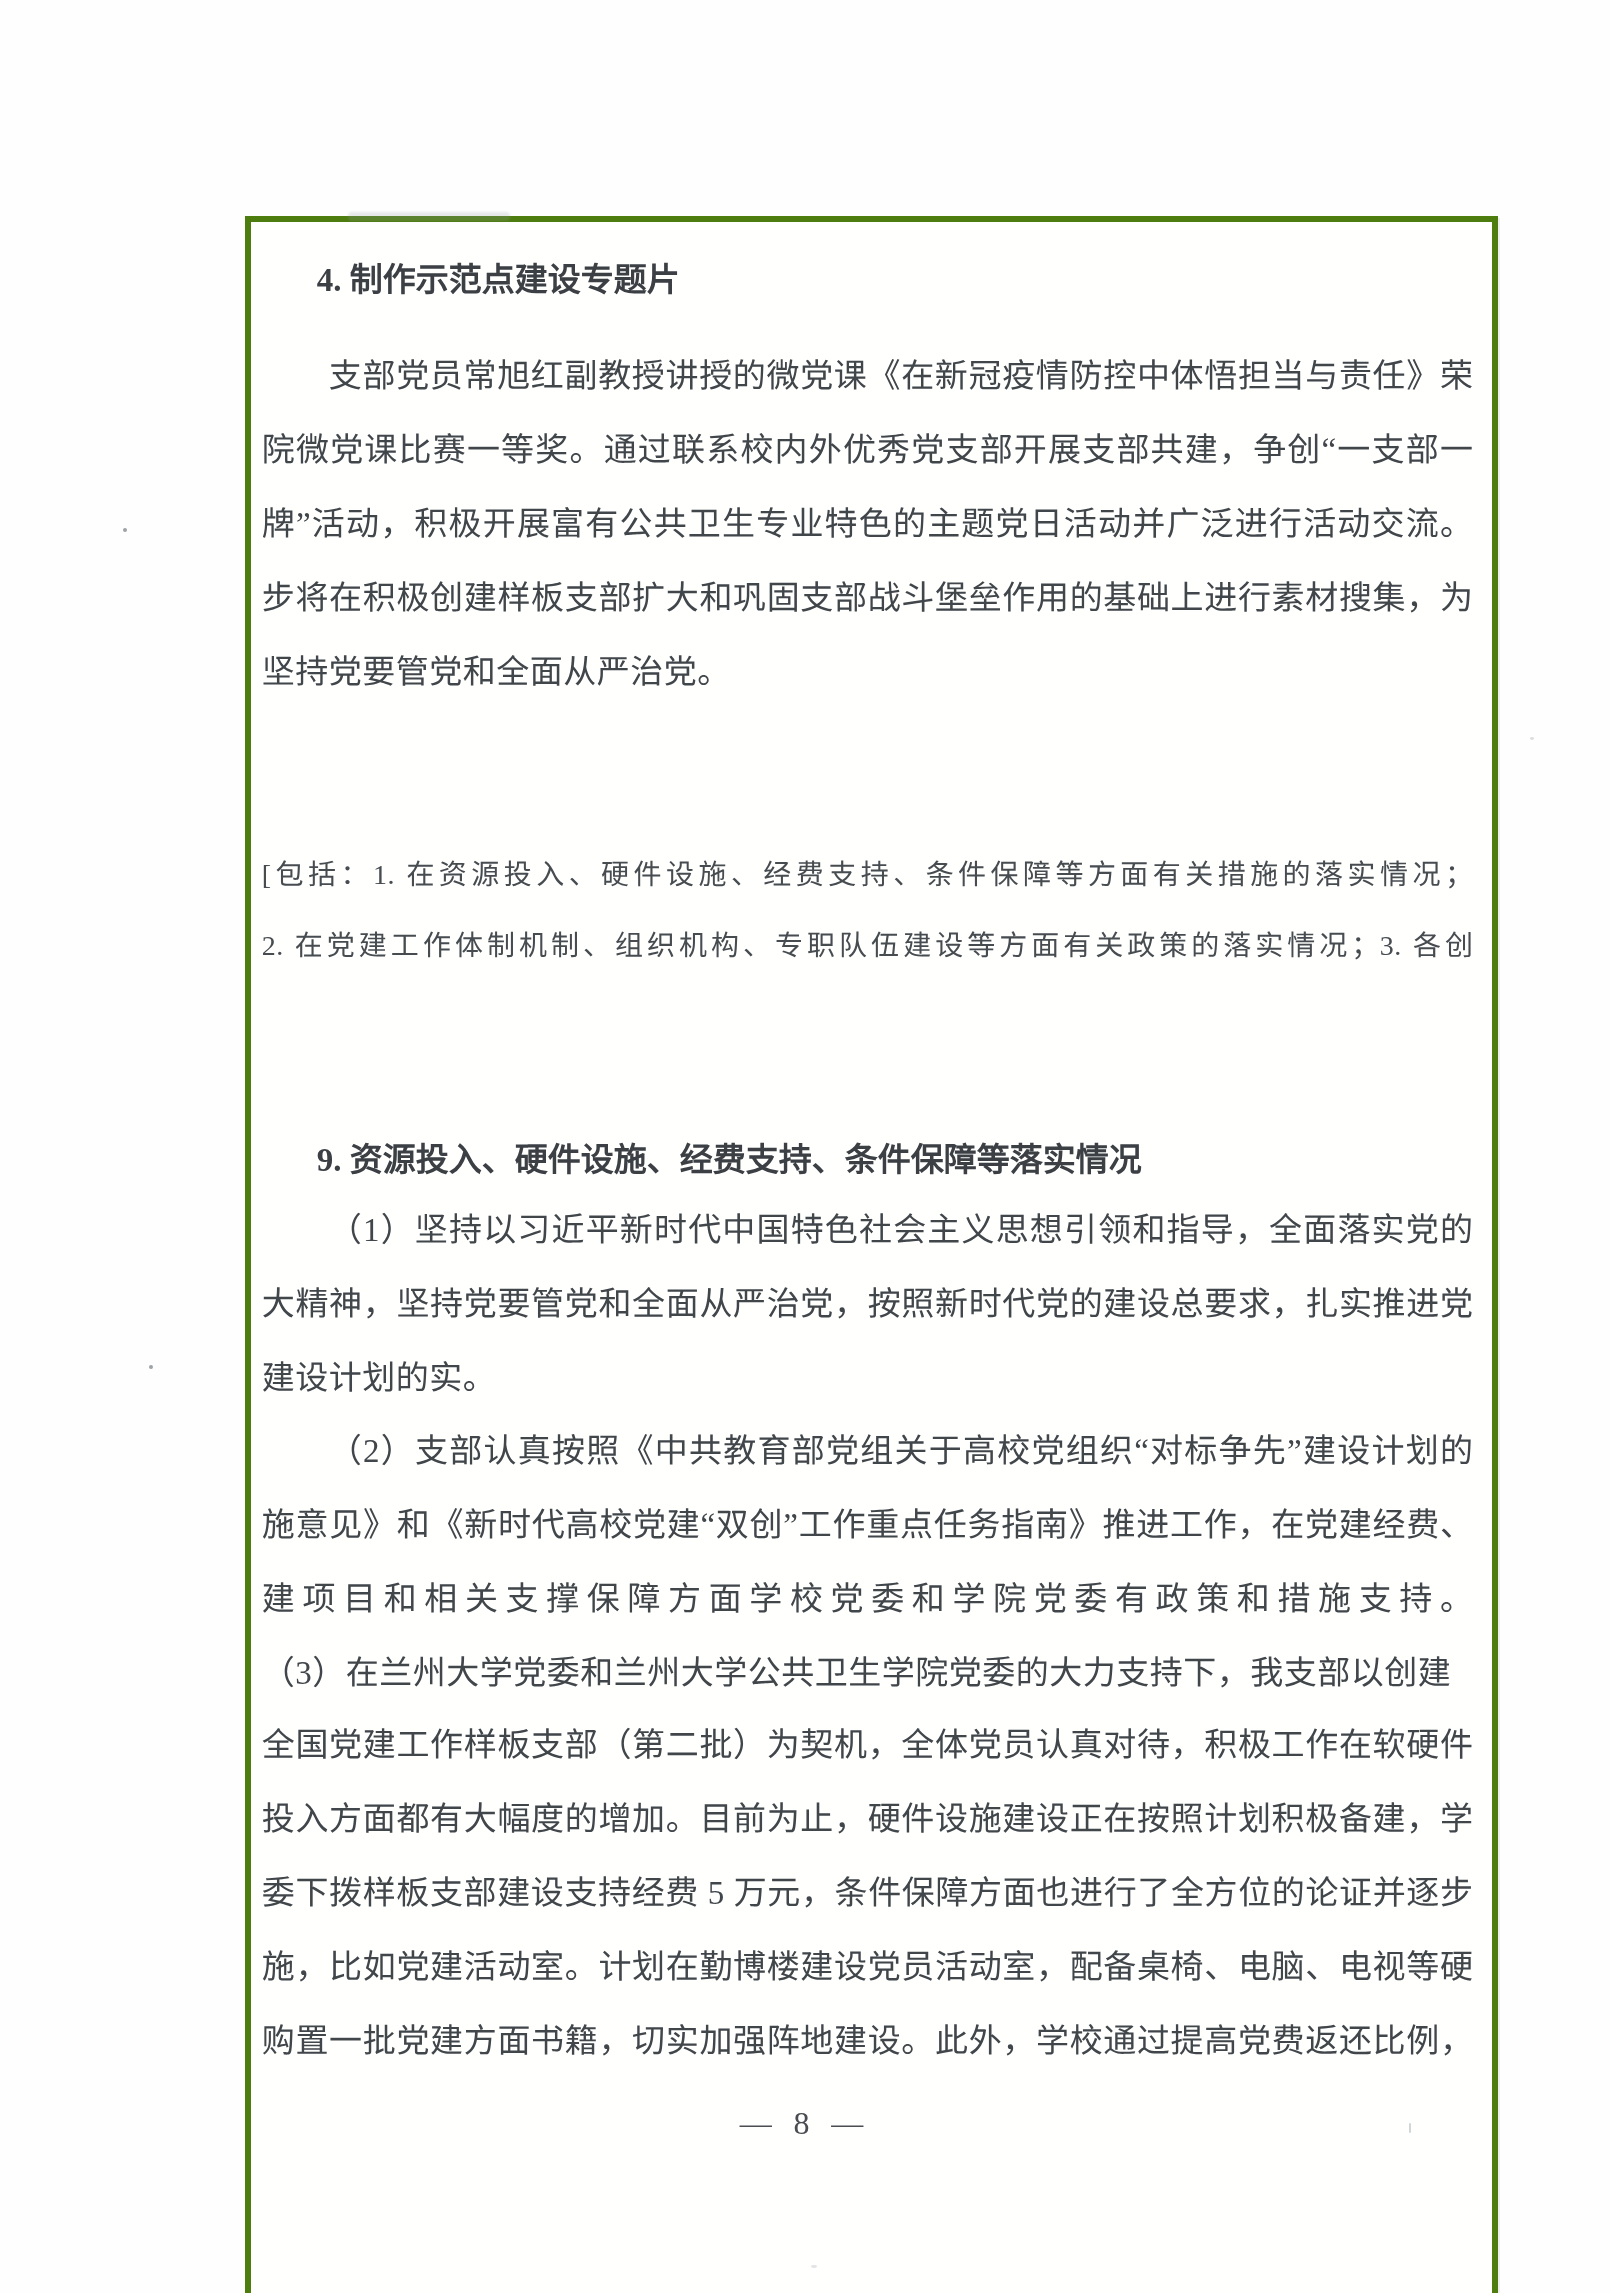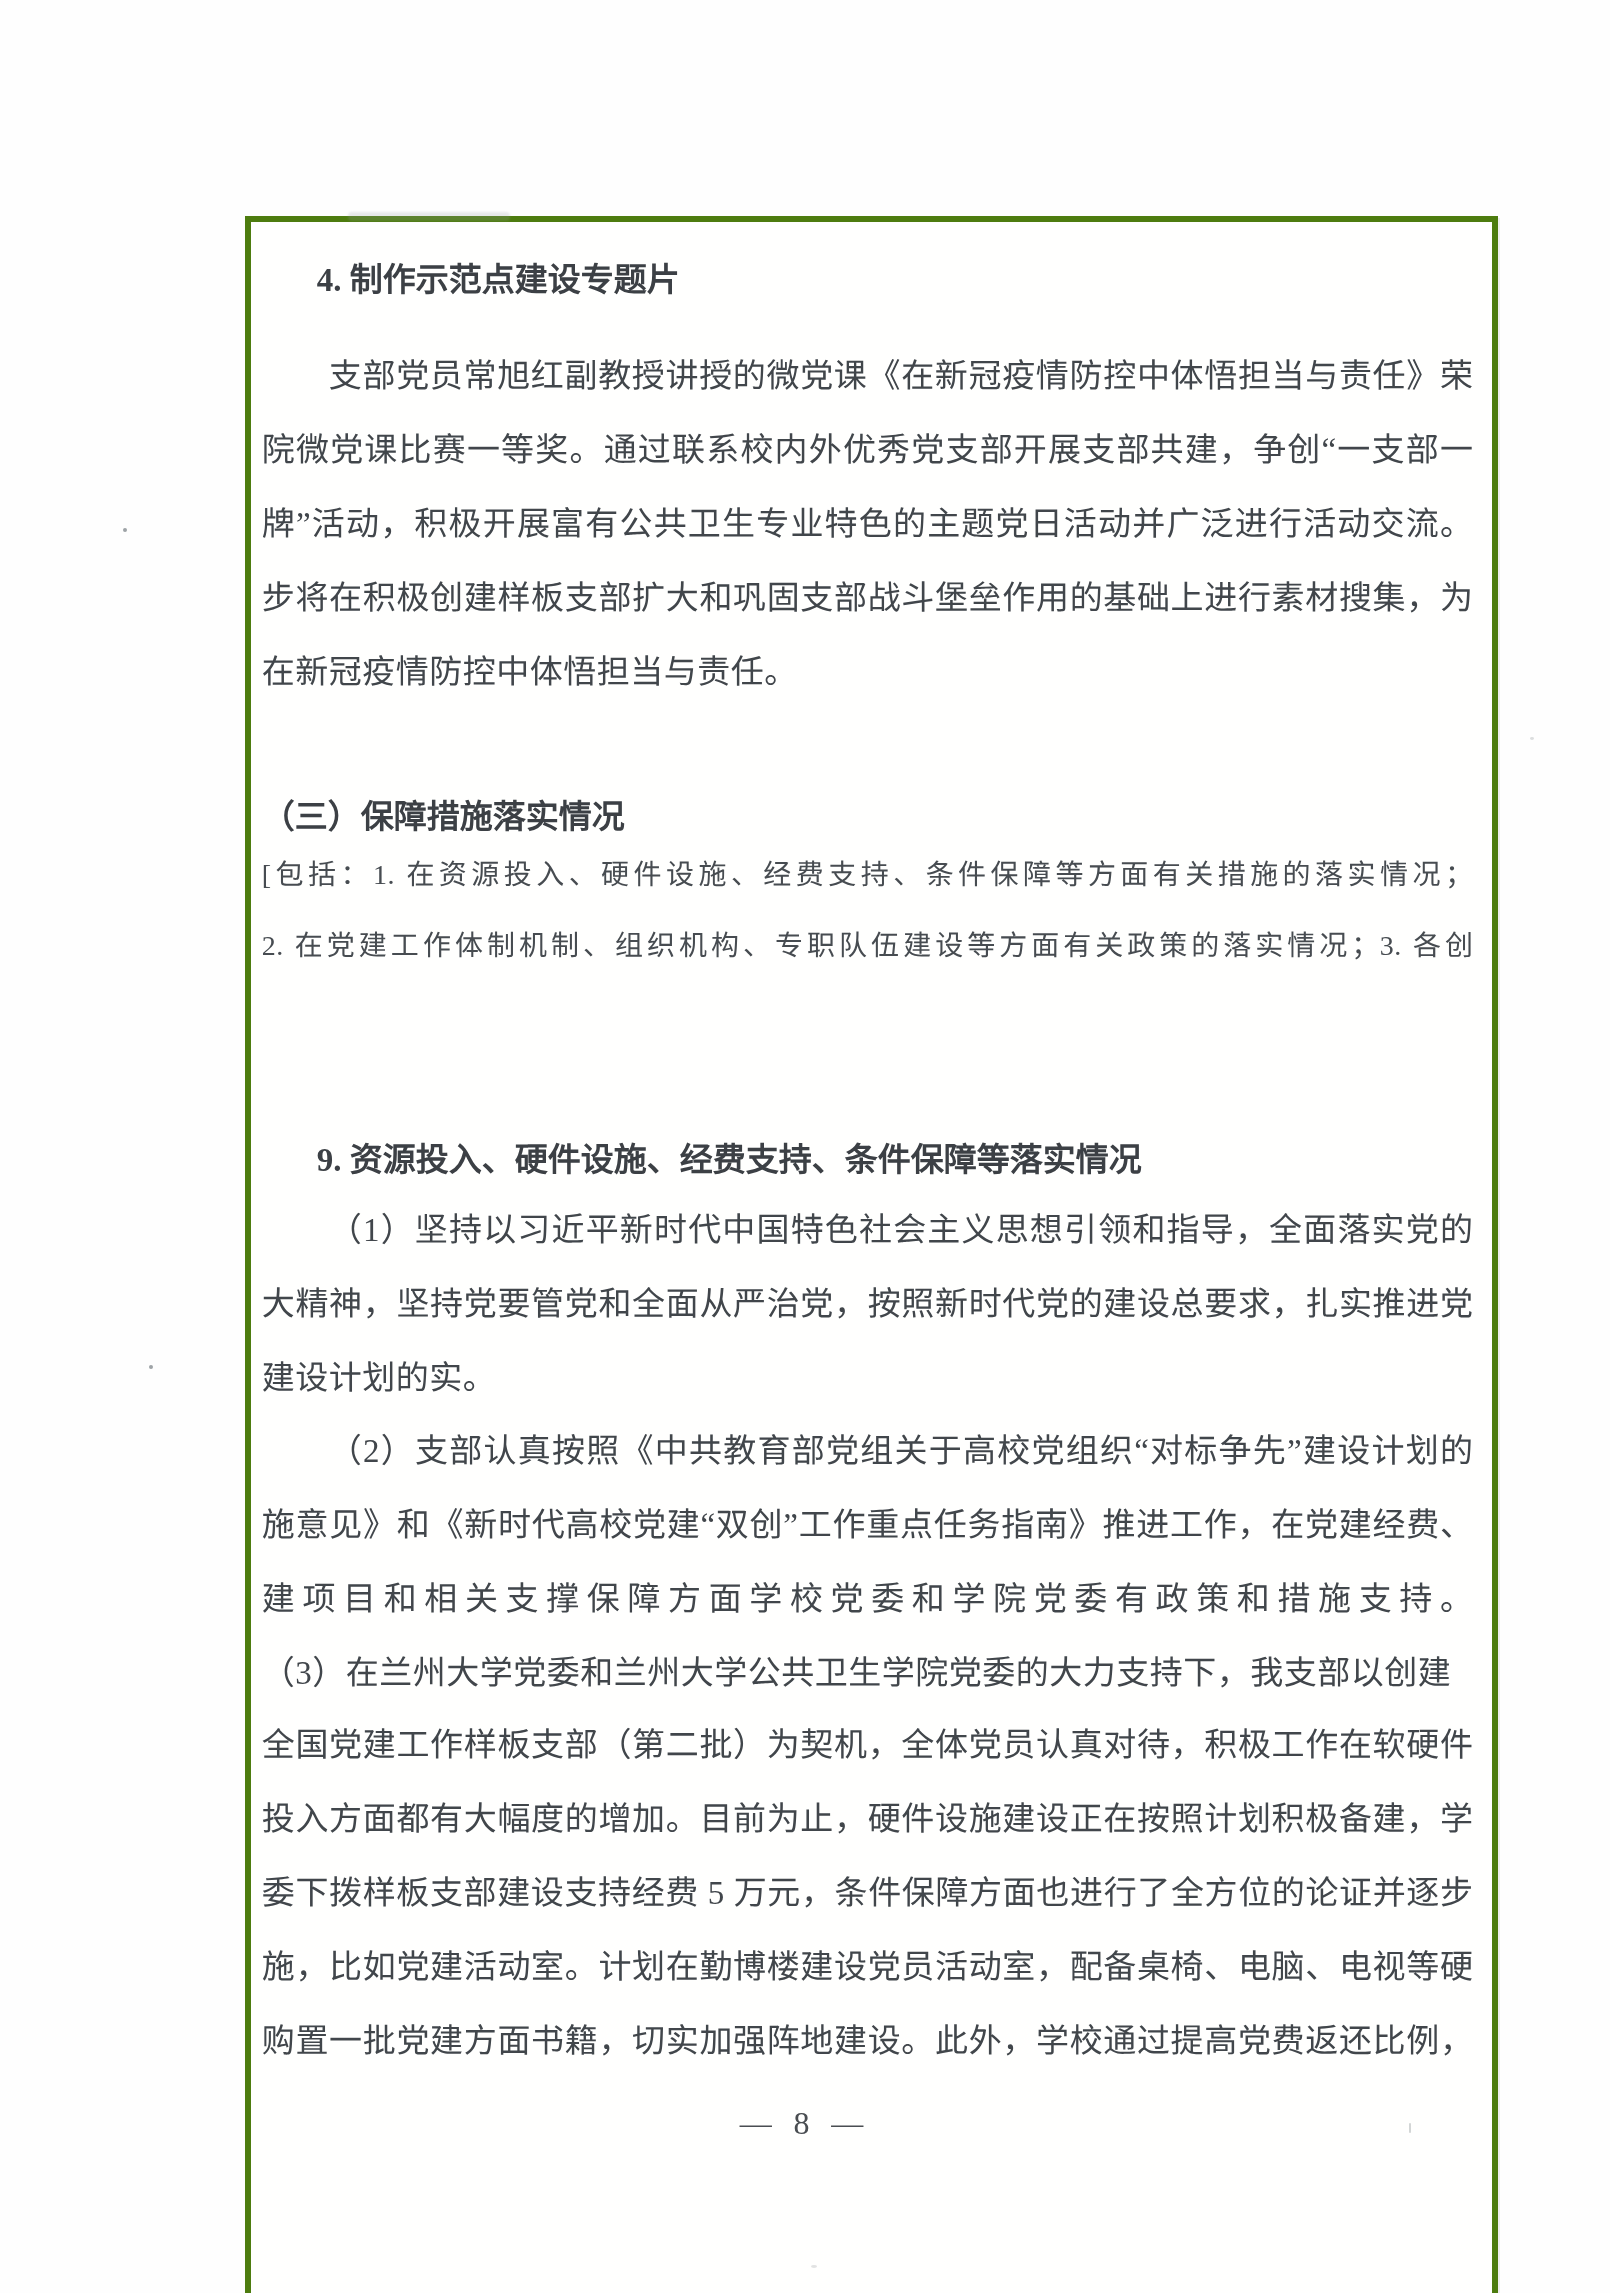--- a/index.html
+++ b/index.html
@@ -38,24 +38,23 @@
 
 <div class="doc-box">
 
   <div class="block h num-indent" style="top:20.6px;">4. 制作示范点建设专题片</div>
 
   <div class="block indent-first" style="top:117px;">
       <div class="tl">支部党员常旭红副教授讲授的微党课《在新冠疫情防控中体悟担当与责任》荣获学</div>
       <div class="tl">院微党课比赛一等奖。通过联系校内外优秀党支部开展支部共建，争创“一支部一品</div>
       <div class="tl">牌”活动，积极开展富有公共卫生专业特色的主题党日活动并广泛进行活动交流。下一</div>
       <div class="tl">步将在积极创建样板支部扩大和巩固支部战斗堡垒作用的基础上进行素材搜集，为制作</div>
-      <div class="tl last">在新冠疫情防控中体悟担当与责任。</div>
+      <div class="tl last">坚持党要管党和全面从严治党。</div>
     </div>
 
-  <div class="block h" style="top:558px;">（三）保障措施落实情况</div>
 
   <div class="block note" style="top:617px;">
       <div class="tl">[包括：1. 在资源投入、硬件设施、经费支持、条件保障等方面有关措施的落实情况；</div>
       <div class="tl">2. 在党建工作体制机制、组织机构、专职队伍建设等方面有关政策的落实情况；3. 各创</div>
     </div>
 
   <div class="block h num-indent" style="top:901px;">9. 资源投入、硬件设施、经费支持、条件保障等落实情况</div>
 
   <div class="block indent-first" style="top:971px;">
       <div class="tl">（1）坚持以习近平新时代中国特色社会主义思想引领和指导，全面落实党的十九</div>

